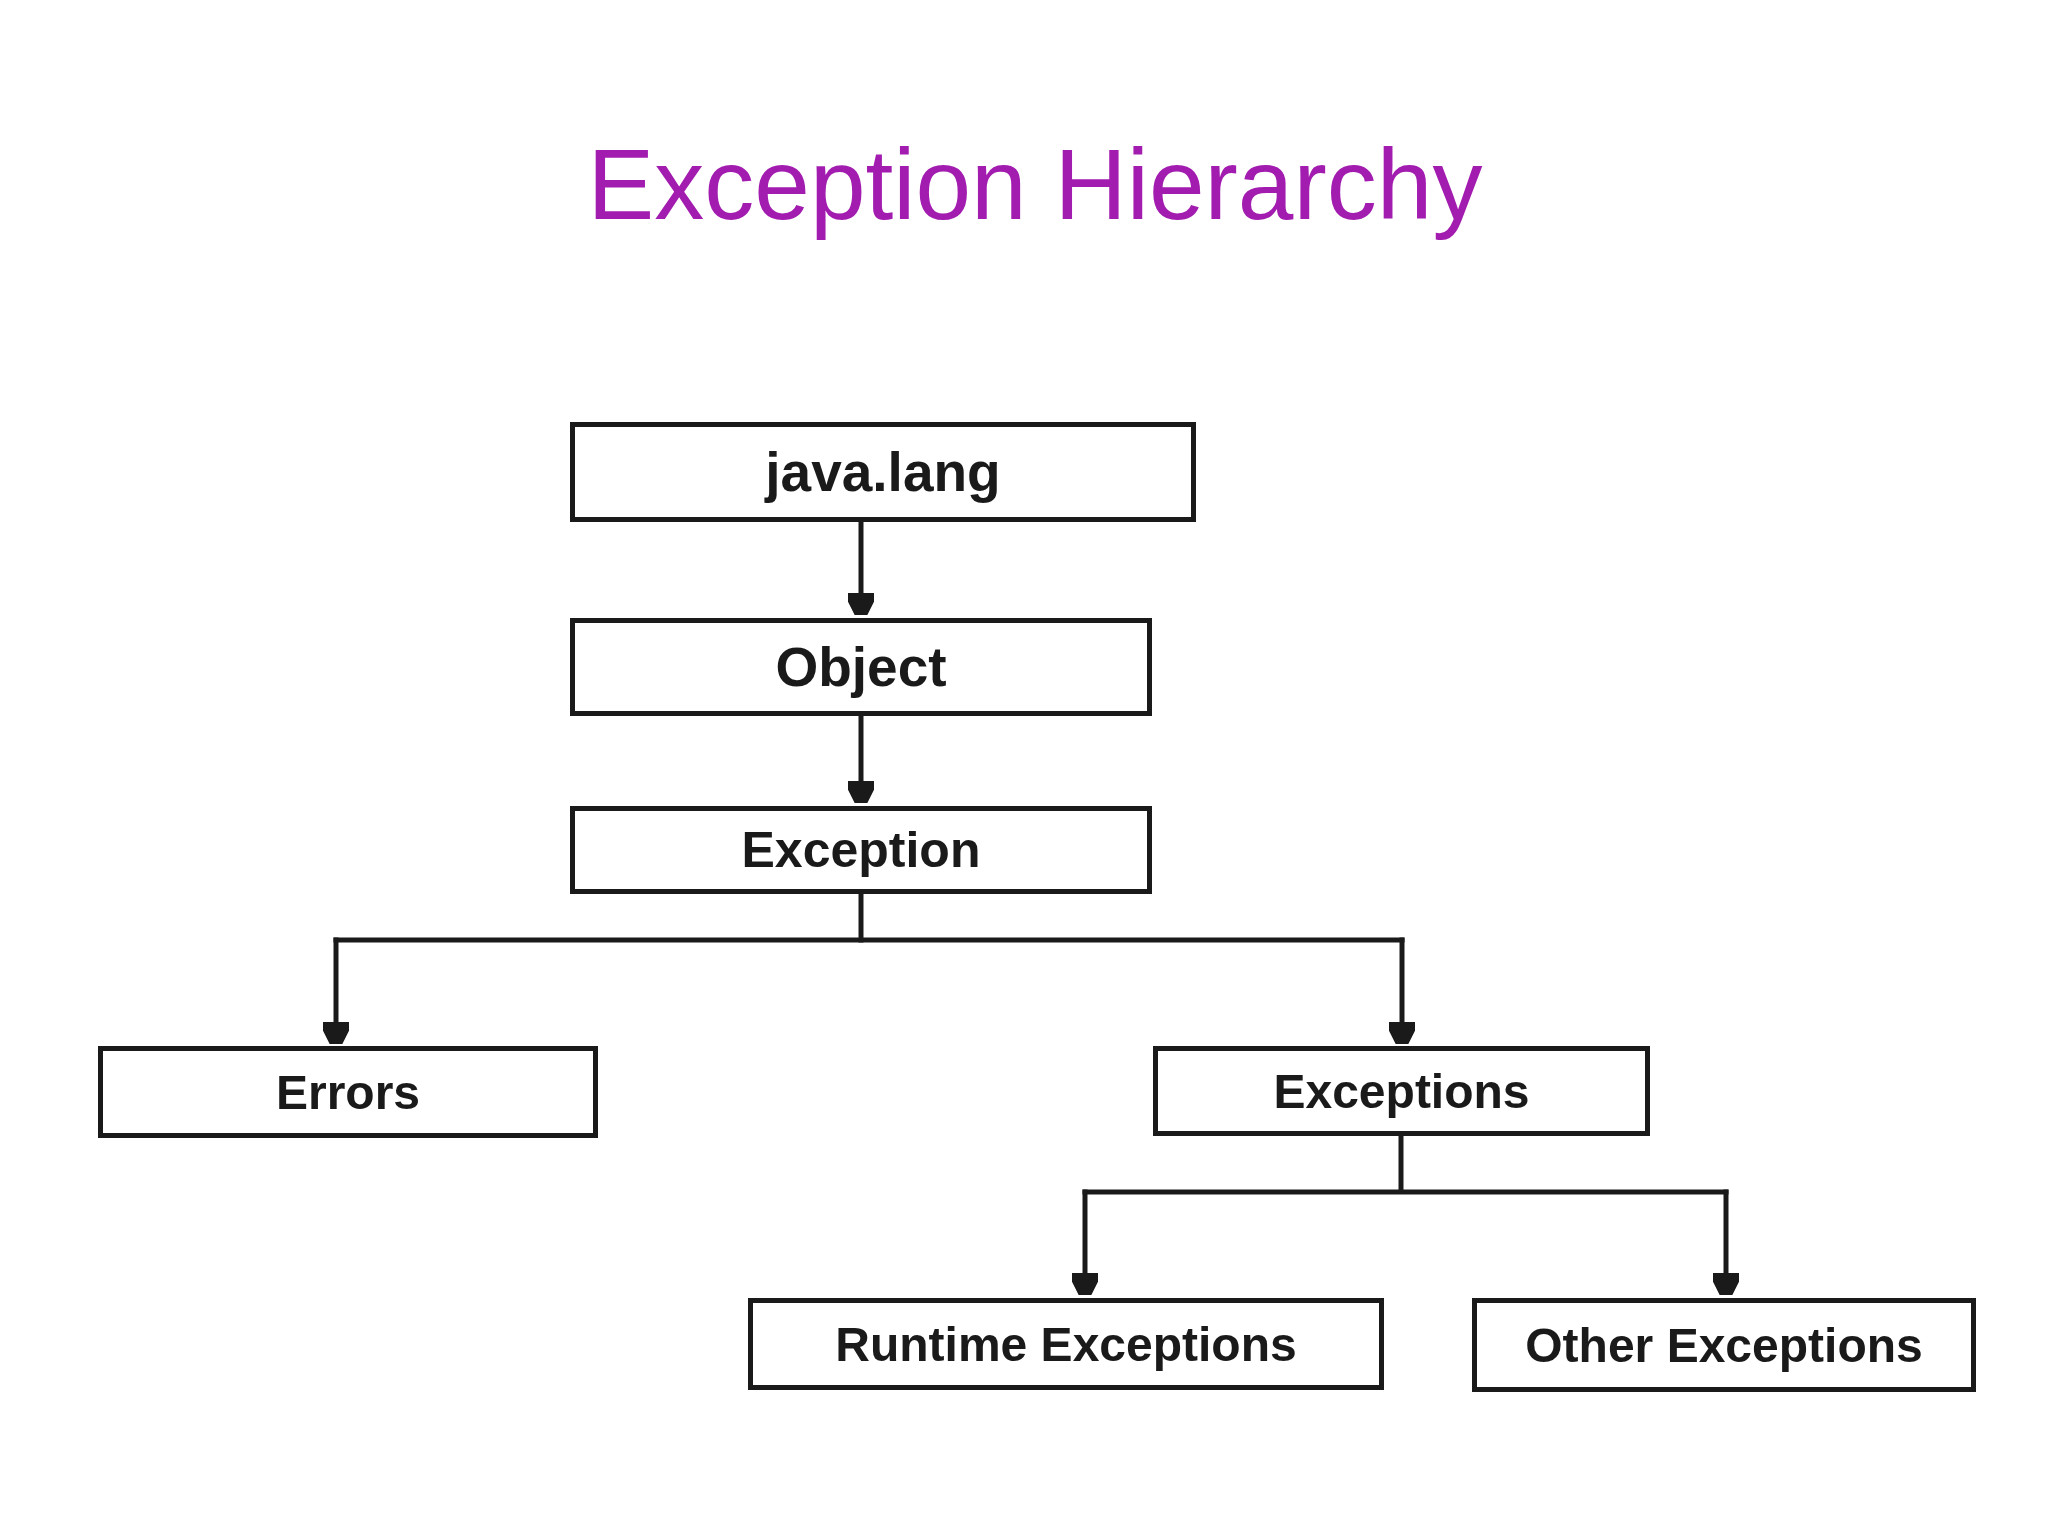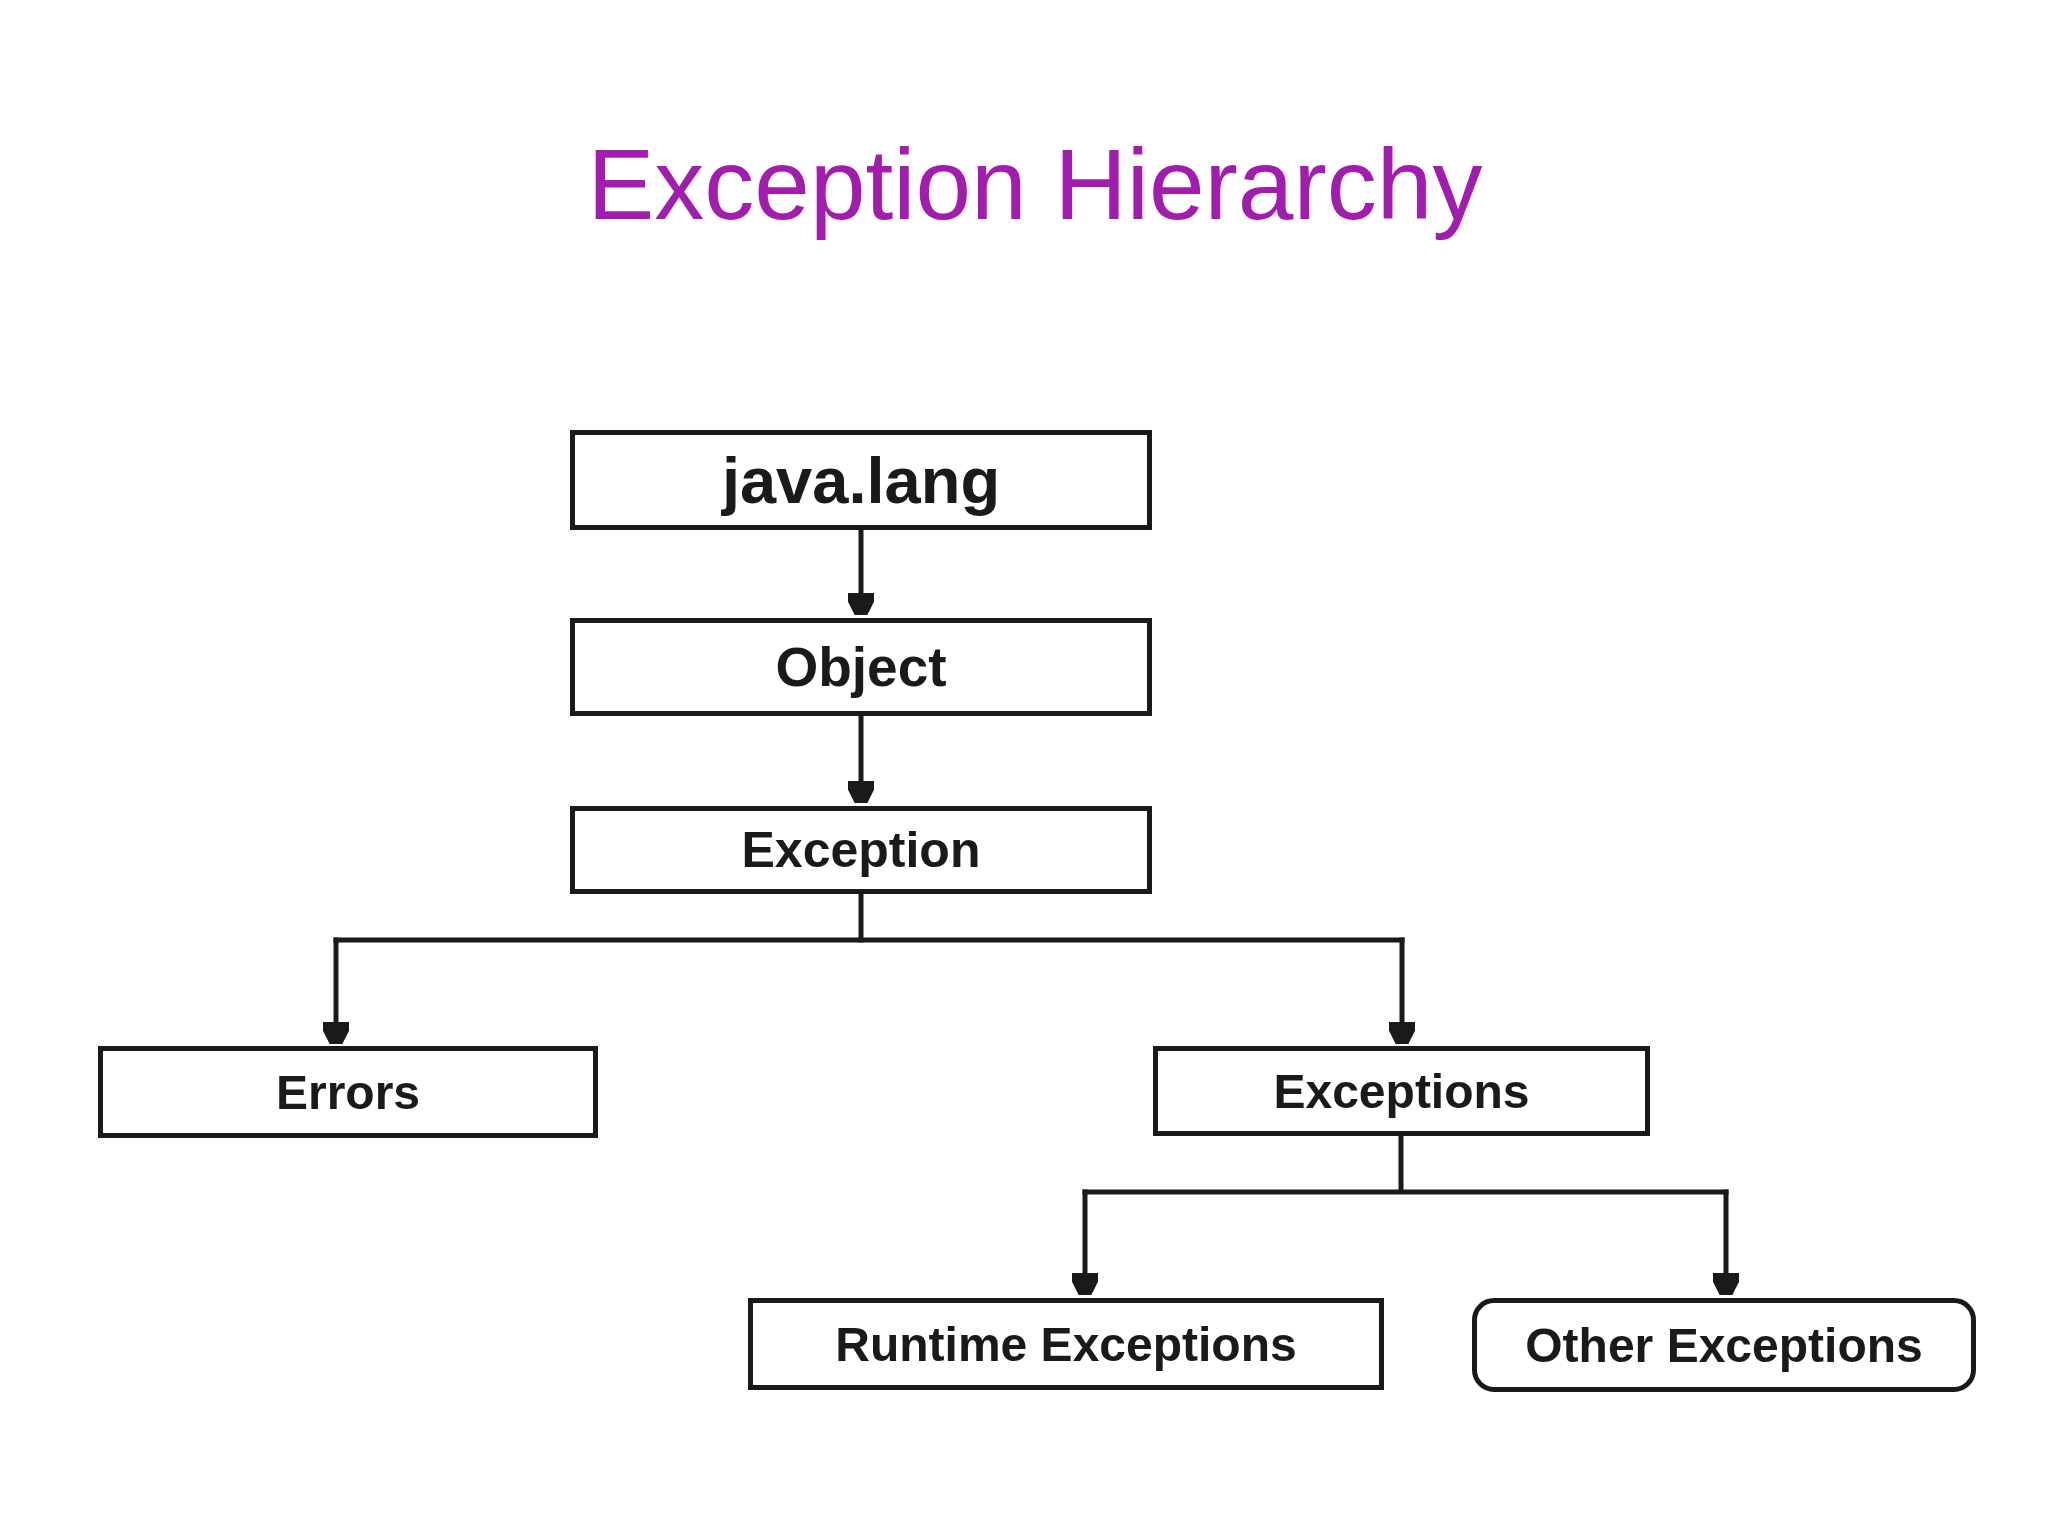--- a/index.html
+++ b/index.html
@@ -46,27 +46,27 @@
     box-sizing: border-box;
     background: #ffffff;
     border: 5px solid #1a1a1a;
     display: flex;
     align-items: center;
     justify-content: center;
     color: #1a1a1a;
     font-weight: bold;
     white-space: nowrap;
   }
-  .n-javalang   { left: 570px;  top: 422px;  width: 582px; height: 100px; font-size: 65px; margin-top: 8px; }
+  .n-javalang   { left: 570px;  top: 422px;  width: 626px; height: 100px; font-size: 55px; }
   .n-object     { left: 570px;  top: 618px;  width: 582px; height: 98px;  font-size: 55px; }
   .n-throwable  { left: 570px;  top: 806px;  width: 582px; height: 88px;  font-size: 50px; }
   .n-errors     { left: 98px;   top: 1046px; width: 500px; height: 92px;  font-size: 48px; }
   .n-exceptions { left: 1153px; top: 1046px; width: 497px; height: 90px;  font-size: 48px; align-items: center; }
   .n-runtime    { left: 748px;  top: 1298px; width: 636px; height: 92px;  font-size: 48px; text-align: right; }
-  .n-other      { left: 1472px; top: 1298px; width: 504px; height: 94px;  font-size: 48px; border-radius: 22px; }
+  .n-other      { left: 1472px; top: 1298px; width: 504px; height: 94px;  font-size: 48px; }
 </style>
 </head>
 <body>
 
 <div class="canvas">
 
   <h1 class="title">Exception Hierarchy</h1>
 
   <svg class="connectors" viewBox="0 0 2048 1536" xmlns="http://www.w3.org/2000/svg">
     <defs>

